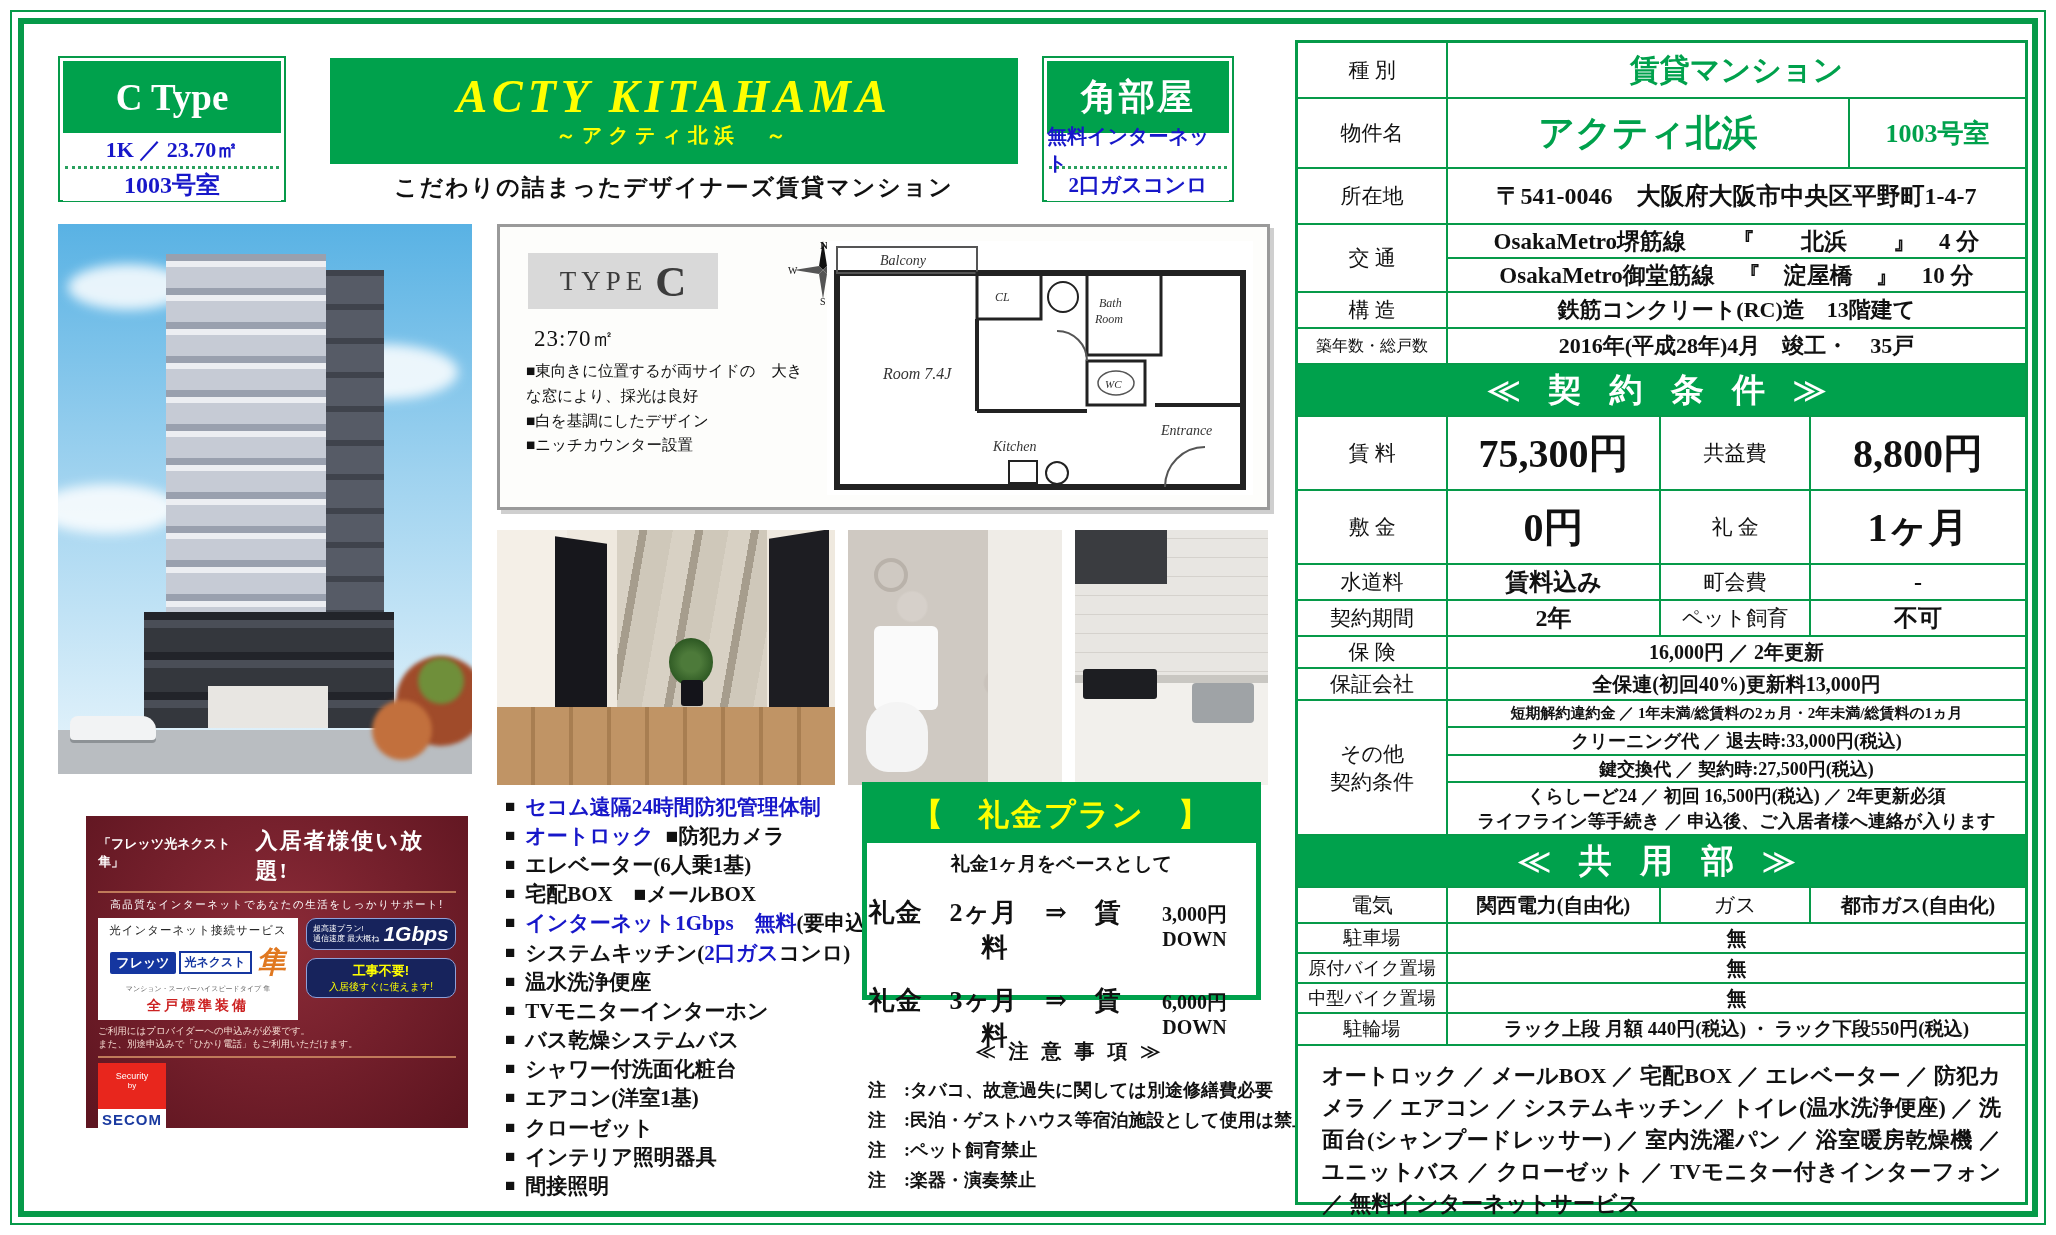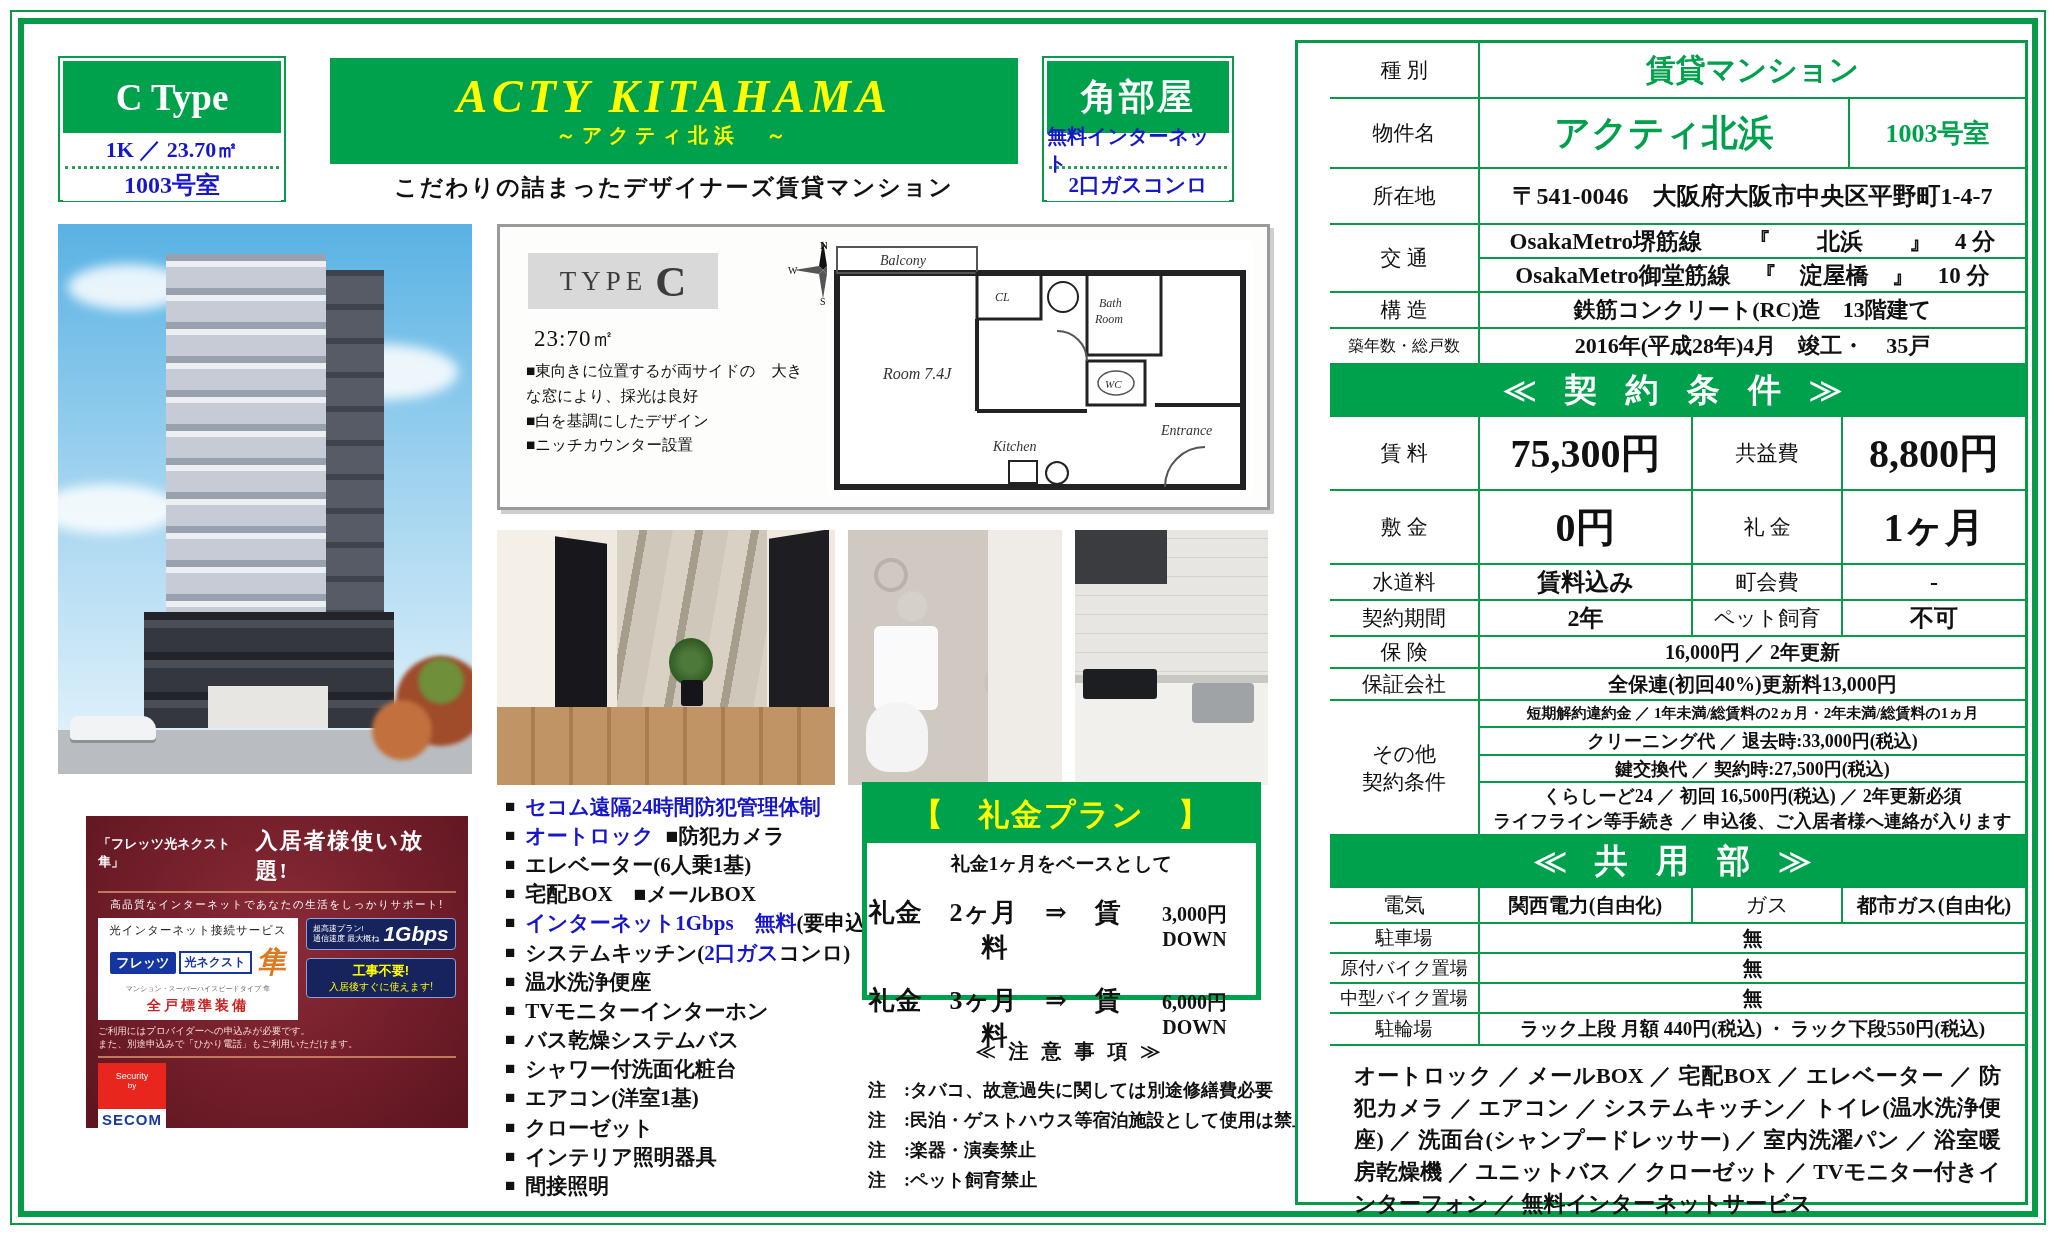--- a/index.html
+++ b/index.html
@@ -121,21 +121,21 @@
   .ad-mid{display:flex;margin-top:6px;}
   .ad-card{width:205px;height:102px;background:#fff;color:#222;text-align:center;padding-top:5px;position:relative;}
   .ad-card .ct{font-size:11.5px;letter-spacing:1px;}
   .logo-row{display:flex;align-items:center;justify-content:center;margin-top:4px;}
   .lg-fletts{background:#1536a0;color:#fff;font-weight:bold;font-size:13px;padding:2px 6px;border-radius:2px;}
   .lg-hikari{border:2px solid #1536a0;color:#1536a0;font-weight:bold;font-size:12px;padding:1px 4px;margin-left:3px;}
   .lg-haya{color:#e07820;font-size:30px;font-weight:bold;font-style:italic;font-family:"Liberation Serif",serif;margin-left:4px;}
   .lg-sub{font-size:7px;color:#666;margin-top:1px;}
   .card-foot{font-size:14px;font-weight:bold;color:#cc2222;letter-spacing:3px;margin-top:3px;}
   .ad-pills{flex:1;display:flex;flex-direction:column;align-items:flex-end;gap:8px;padding-left:8px;}
-  .pill{background:var(--navy);border:1px solid #8fa0d8;border-radius:4px;width:150px;padding:3px 6px;}
+  .pill{background:var(--navy);border:1px solid #8fa0d8;border-radius:10px;width:150px;padding:3px 6px;}
   .pill1{display:flex;align-items:center;gap:4px;}
   .pill1 .pt{font-size:8px;line-height:1.25;white-space:nowrap;}
   .pill1 .gb{font-size:21px;font-weight:bold;font-style:italic;}
   .pill2{text-align:center;}
   .pill2 .pa{color:var(--yel);font-size:13px;font-weight:bold;}
   .pill2 .pb{color:var(--yel);font-size:10px;}
   .ad-note{font-size:9.5px;line-height:1.35;margin-top:5px;color:#f3d9cf;}
   .secom-row{display:flex;margin-top:4px;gap:10px;}
   .secom-logo{width:68px;height:68px;background:var(--secred);position:relative;flex-shrink:0;}
   .secom-logo .sl1{font-size:9px;text-align:center;margin-top:8px;}
@@ -143,21 +143,21 @@
   .secom-logo .sl3{position:absolute;bottom:0;left:0;width:100%;height:22px;background:#fff;color:#1a3aa0;
     font-weight:bold;font-size:15px;text-align:center;letter-spacing:1px;line-height:22px;}
   .secom-right{flex:1;}
   .secom-title{font-family:"Liberation Serif",serif;font-size:21px;letter-spacing:1px;}
   .secom-text{font-size:9.5px;line-height:1.3;margin-top:2px;}
   .secom-pills{margin-top:4px;display:flex;flex-wrap:wrap;gap:4px;}
   .spill{border:1px solid #fff;border-radius:10px;font-size:10.5px;padding:1px 9px;white-space:nowrap;}
 
   
   #right-panel{position:absolute;left:1295px;top:40px;width:733px;height:1165px;
-    border:3px solid var(--gb);display:flex;flex-direction:column;background:#fff;padding-left:32px;}
+    border:3px solid var(--gb);display:flex;flex-direction:column;background:#fff;}
   .rrow{display:flex;border-bottom:2px solid var(--gb);flex-shrink:0;}
   .rrow:last-child{border-bottom:none;}
   .lab{width:150px;border-right:2px solid var(--gb);display:flex;align-items:center;justify-content:center;
     font-size:21px;font-weight:500;text-align:center;flex-shrink:0;}
   .val{flex:1;display:flex;align-items:center;justify-content:center;text-align:center;}
   .grn{color:var(--g);font-weight:bold;}
   .hdr{background:var(--g);color:#fff;font-size:33px;font-weight:bold;letter-spacing:10px;
     display:flex;align-items:center;justify-content:center;flex-shrink:0;border-bottom:2px solid var(--gb);}
   .vcol{flex:1;display:flex;flex-direction:column;}
   .vcol>div{flex:1;display:flex;align-items:center;justify-content:center;}
@@ -360,22 +360,22 @@
         <span class="small">6,000円 DOWN</span>
       </div>
     </div>
   </div>
 
   <div id="notes">
     <div id="notes-head">≪ 注 意 事 項 ≫</div>
     <ul>
       <li>注　:タバコ、故意過失に関しては別途修繕費必要</li>
       <li>注　:民泊・ゲストハウス等宿泊施設として使用は禁止</li>
+      <li>注　:ペット飼育禁止</li>
       <li>注　:楽器・演奏禁止</li>
-      <li>注　:ペット飼育禁止</li>
     </ul>
   </div>
 
   <div id="ad-panel">
     <div class="ad-hl">
       <span class="s">「フレッツ光ネクスト隼」</span>
       <span class="b">入居者様使い放題!</span>
     </div>
     <hr class="ad-hr">
     <div class="ad-sub">高品質なインターネットであなたの生活をしっかりサポート!</div>

